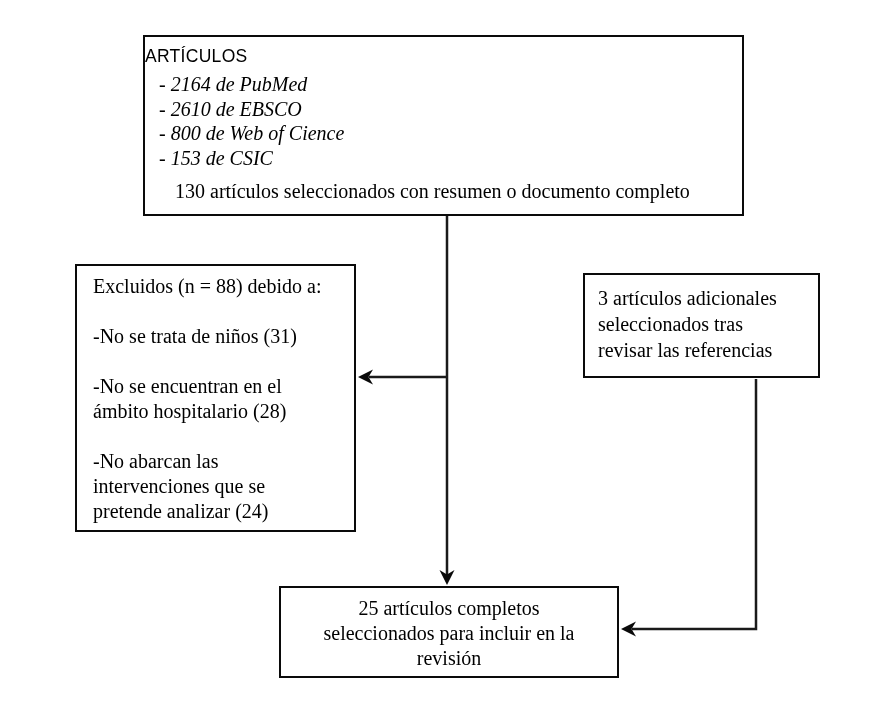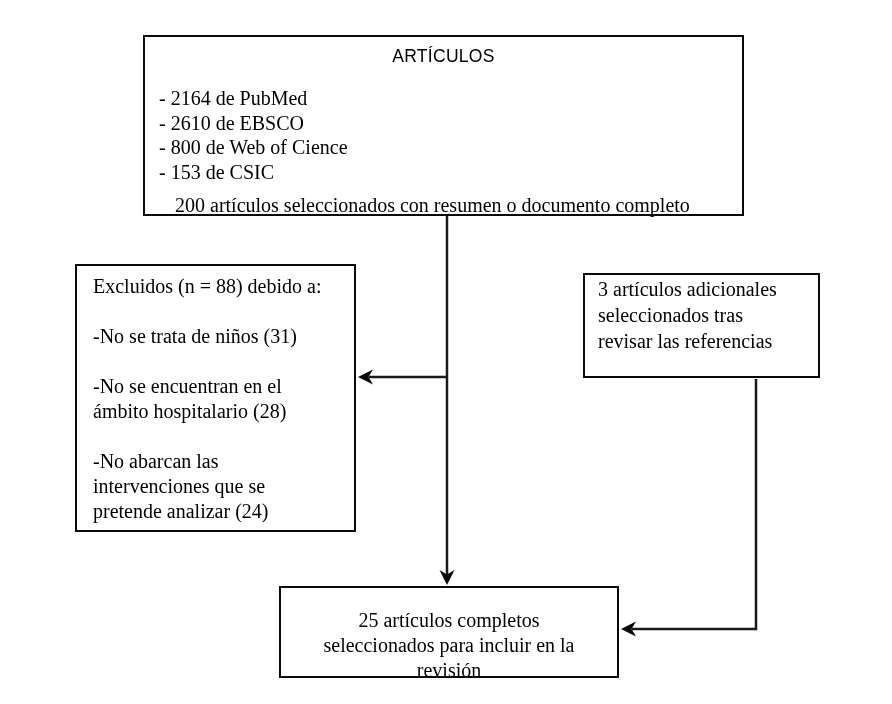--- a/index.html
+++ b/index.html
@@ -19,33 +19,33 @@
   .box {
     position: absolute;
     box-sizing: border-box;
     background: #ffffff;
     border: 2px solid #0a0a0a;
     font-size: 20px;
     line-height: 25px;
   }
   #box-articles { left: 143px; top: 35px; width: 601px; height: 181px; }
   #box-excluded { left: 75px; top: 264px; width: 281px; height: 268px; padding: 8px 16px; }
-  #box-additional { left: 583px; top: 273px; width: 237px; height: 105px; padding: 1px 13px; line-height: 26px; }
-  #box-final { left: 279px; top: 586px; width: 340px; height: 92px; padding-top: 20px; text-align: center; }
+  #box-additional { left: 583px; top: 273px; width: 237px; height: 105px; padding: 10px 13px; line-height: 26px; }
+  #box-final { left: 279px; top: 586px; width: 340px; height: 92px; padding-top: 8px; text-align: center; }
 
   .articles-title {
     font-family: "Liberation Sans", "DejaVu Sans", sans-serif;
     font-size: 17.5px;
     letter-spacing: 0.3px;
-    text-align: center;
+    text-align: left;
     margin-top: 7px;
-    margin-bottom: 17px;
+    margin-bottom: 3px;
   }
   .articles-list { padding-left: 14px; }
-  .articles-list .src-line { line-height: 24.5px; }
+  .articles-list .src-line { line-height: 24.5px; font-style: italic; }
   .articles-summary { padding-left: 30px; margin-top: 9px; }
 
   .reason-title { line-height: 25px; }
   .reason { margin: 25px 0 0 0; white-space: pre-line; }
 
   .preline { white-space: pre-line; }
 
   #connectors {
     position: absolute;
     left: 0; top: 0;
@@ -80,21 +80,21 @@
   </svg>
 
   <div class="box" id="box-articles">
     <div class="articles-title">ARTÍCULOS</div>
     <div class="articles-list">
       <div class="src-line">- 2164 de PubMed</div>
       <div class="src-line">- 2610 de EBSCO</div>
       <div class="src-line">- 800 de Web of Cience</div>
       <div class="src-line">- 153 de CSIC</div>
     </div>
-    <div class="articles-summary">200 artículos seleccionados con resumen o documento completo</div>
+    <div class="articles-summary">130 artículos seleccionados con resumen o documento completo</div>
   </div>
 
   <div class="box" id="box-excluded">
     <div class="reason-title">Excluidos (n = 88) debido a:</div>
     <p class="reason">-No se trata de niños (31)</p>
     <p class="reason">-No se encuentran en el
 ámbito hospitalario (28)</p>
     <p class="reason">-No abarcan las
 intervenciones que se
 pretende analizar (24)</p>

